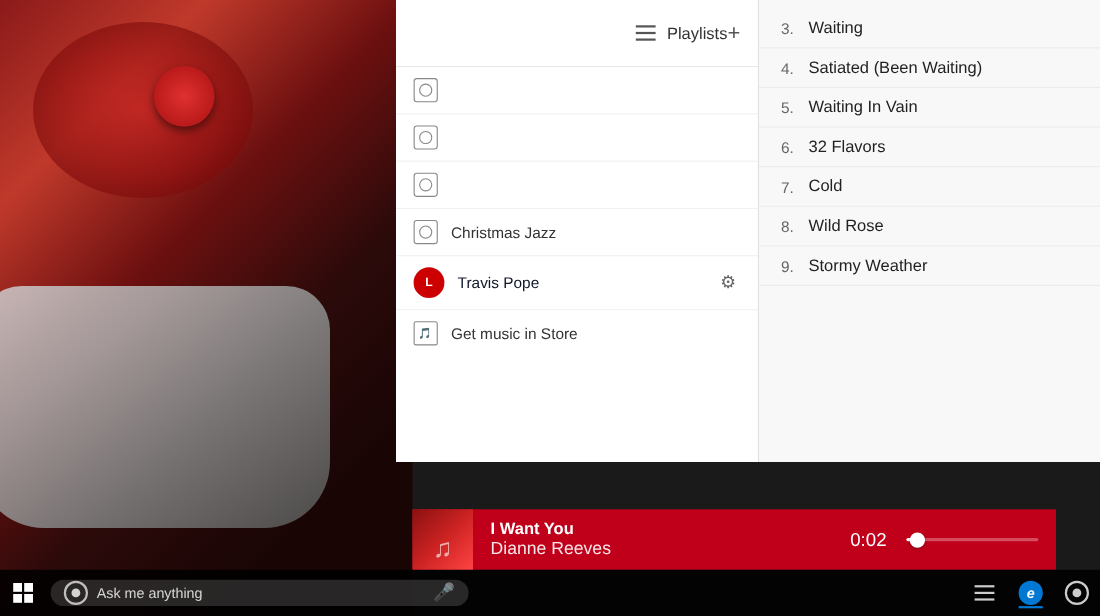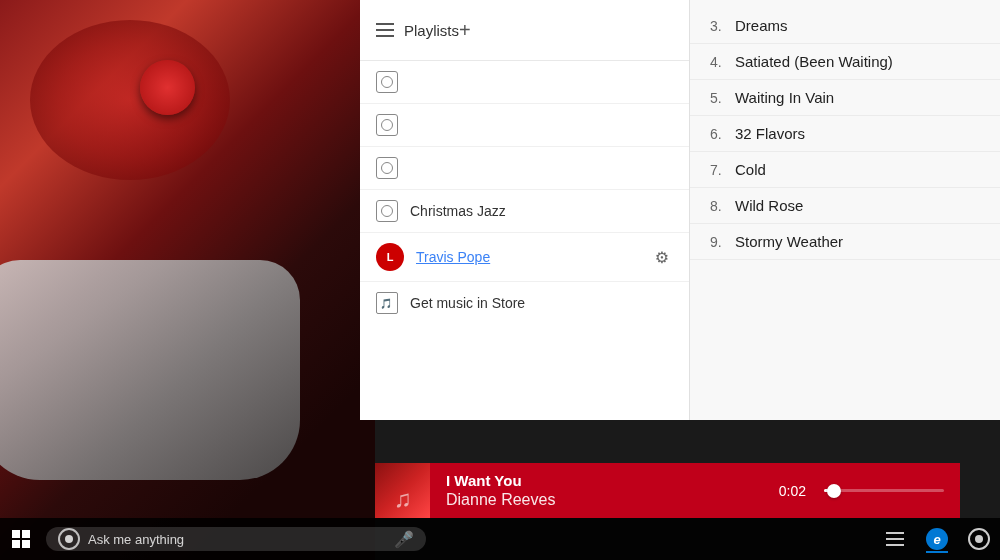--- a/index.html
+++ b/index.html
@@ -71,21 +71,21 @@
       width: 330px;
       background: rgba(255,255,255,0.98);
       border-right: 1px solid #e0e0e0;
       display: flex;
       flex-direction: column;
     }
 
     .playlist-header {
       display: flex;
       align-items: center;
-      justify-content: flex-start;
+      justify-content: flex-end;
       padding: 20px 16px;
       border-bottom: 1px solid #e8e8e8;
       min-height: 38px;
     }
 
     .playlist-header-left {
       display: flex;
       align-items: center;
       gap: 10px;
     }
@@ -174,23 +174,22 @@
     }
 
     .user-avatar-text {
       color: white;
       font-size: 11px;
       font-weight: bold;
     }
 
     .user-name {
       font-size: 14px;
-      color: #3b82f6;
+      color: #0f172a;
       flex: 1;
-      text-decoration: underline;
     }
 
     .gear-icon-btn {
       width: 22px;
       height: 22px;
       display: flex;
       align-items: center;
       justify-content: center;
       color: #666;
       font-size: 16px;
@@ -300,21 +299,21 @@
       font-weight: 600;
     }
 
     .track-artist {
       font-size: 16px;
       color: rgba(255,255,255,0.9);
     }
 
     .track-time {
       color: white;
-      font-size: 14px;
+      font-size: 17px;
       margin-right: 10px;
     }
 
     .progress-area {
       display: flex;
       align-items: center;
       gap: 8px;
       padding-right: 16px;
     }
 
@@ -550,21 +549,21 @@
       <div class="store-icon">🎵</div>
       <span class="playlist-label">Get music in Store</span>
     </div>
 
   </div>
 
   <div class="right-panel">
 
     <div class="track-item">
       <span class="track-number">3.</span>
-      <span class="track-name">Dreams</span>
+      <span class="track-name">Waiting</span>
     </div>
 
     <div class="track-item">
       <span class="track-number">4.</span>
       <span class="track-name">Satiated (Been Waiting)</span>
     </div>
 
     <div class="track-item">
       <span class="track-number">5.</span>
       <span class="track-name">Waiting In Vain</span>

